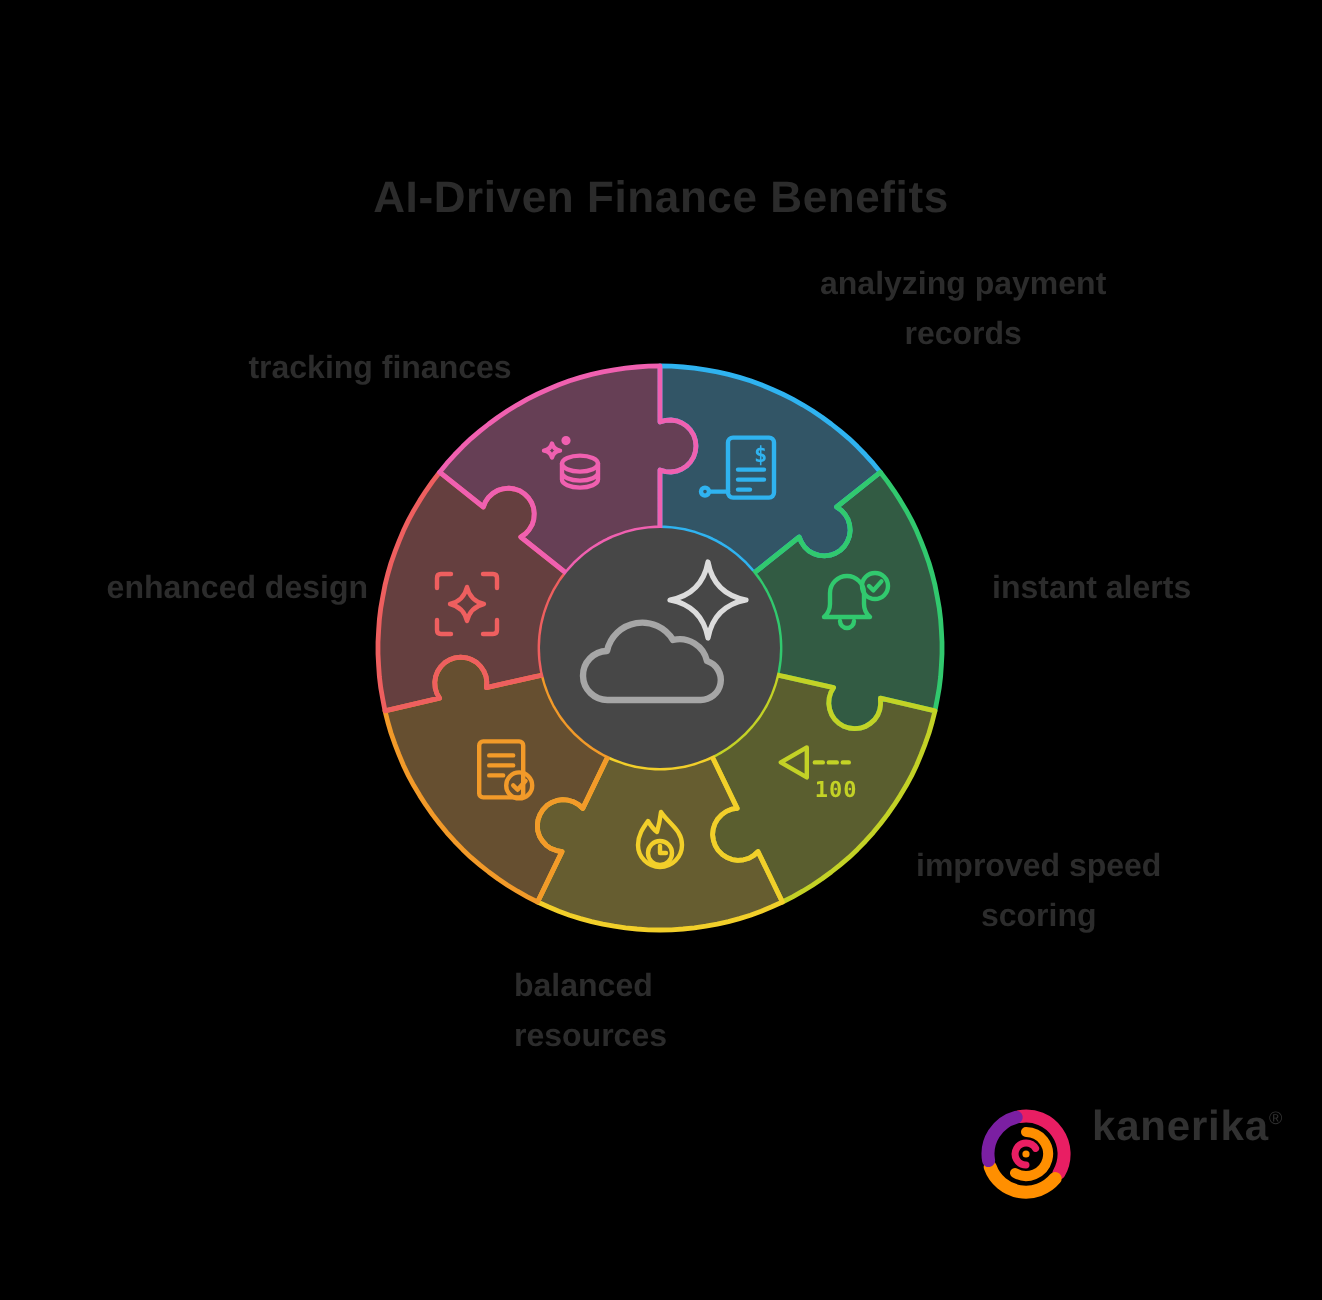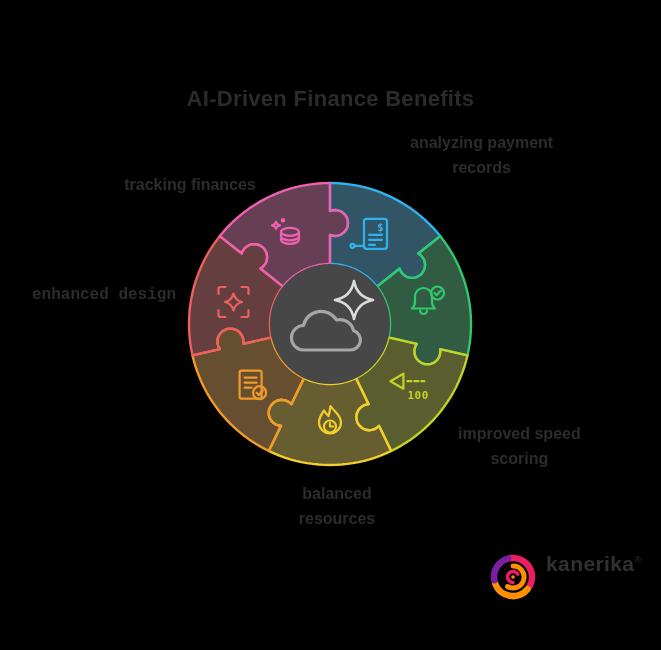--- a/index.html
+++ b/index.html
@@ -5,23 +5,23 @@
   html,body{margin:0;padding:0;background:#000;}
   #canvas{position:relative;width:661px;height:650px;background:#000;overflow:hidden;
           font-family:"Liberation Sans", sans-serif;}
   .title{position:absolute;left:0;right:0;top:54px;text-align:center;
          font-size:22px;font-weight:700;color:#2b2b2b;letter-spacing:.3px;margin-top:32px;}
   .lbl{position:absolute;color:#2c2c2c;font-size:16px;font-weight:600;
        line-height:24.5px;white-space:pre-line;text-align:center;}
   .pos-tr{left:410px;top:131px;}
   .pos-r {left:496px;top:283px;}
   .pos-br{left:458px;top:422px;}
-  .pos-b {left:257px;top:482px;width:160px;text-align:center;}
+  .pos-b {left:257px;top:482px;width:160px;text-align:left;}
   .pos-bl{left:86px; top:422px;width:160px;text-align:center;}
-  .pos-l {left:24px; top:283px;width:160px;text-align:center;font-family:Liberation Mono, monospace;}
+  .pos-l {left:24px; top:283px;width:160px;text-align:right;}
   .pos-tl{left:110px;top:151px;width:160px;text-align:center;margin-top:22px;}
   #wheel{position:absolute;left:0;top:0;}
   .logo{position:absolute;left:488px;top:552px;display:flex;}
   .logo-text{margin-left:8px;font-size:21px;font-weight:700;color:#313131;
              letter-spacing:.4px;}
   .logo-text sup{font-size:9px;font-weight:400;vertical-align:super;color:#313131;}
 </style>
 </head>
 <body>
 
@@ -77,20 +77,21 @@
       <g transform="translate(287.0,234.8)" fill="none" stroke="#f060b0" stroke-width="2.2" stroke-linecap="round" stroke-linejoin="round">
         <ellipse cx="3" cy="-3" rx="9" ry="4"></ellipse>
         <path d="M -6,-3 V 5 a 9,4 0 0 0 18,0 V -3 M -6,1.5 a 9,4 0 0 0 18,0"></path>
         <path d="M -11,-13 Q -10.3,-10 -7,-9.5 Q -10.3,-9 -11,-6 Q -11.7,-9 -15,-9.5 Q -11.7,-10 -11,-13 Z"></path>
         <circle cx="-4" cy="-14.5" r="1.2"></circle>
       </g>
     </svg>
 
   <div class="lbl pos-tr">analyzing payment
 records</div>
+  <div class="lbl pos-r">instant alerts</div>
   <div class="lbl pos-br">improved speed
 scoring</div>
   <div class="lbl pos-b">balanced
 resources</div>
   <div class="lbl pos-l">enhanced design</div>
   <div class="lbl pos-tl">tracking finances</div>
 
   <div class="logo">
     <svg width="50" height="50" viewBox="-25 -25 50 50">
       <g fill="none" stroke-width="6.5" stroke-linecap="round">

